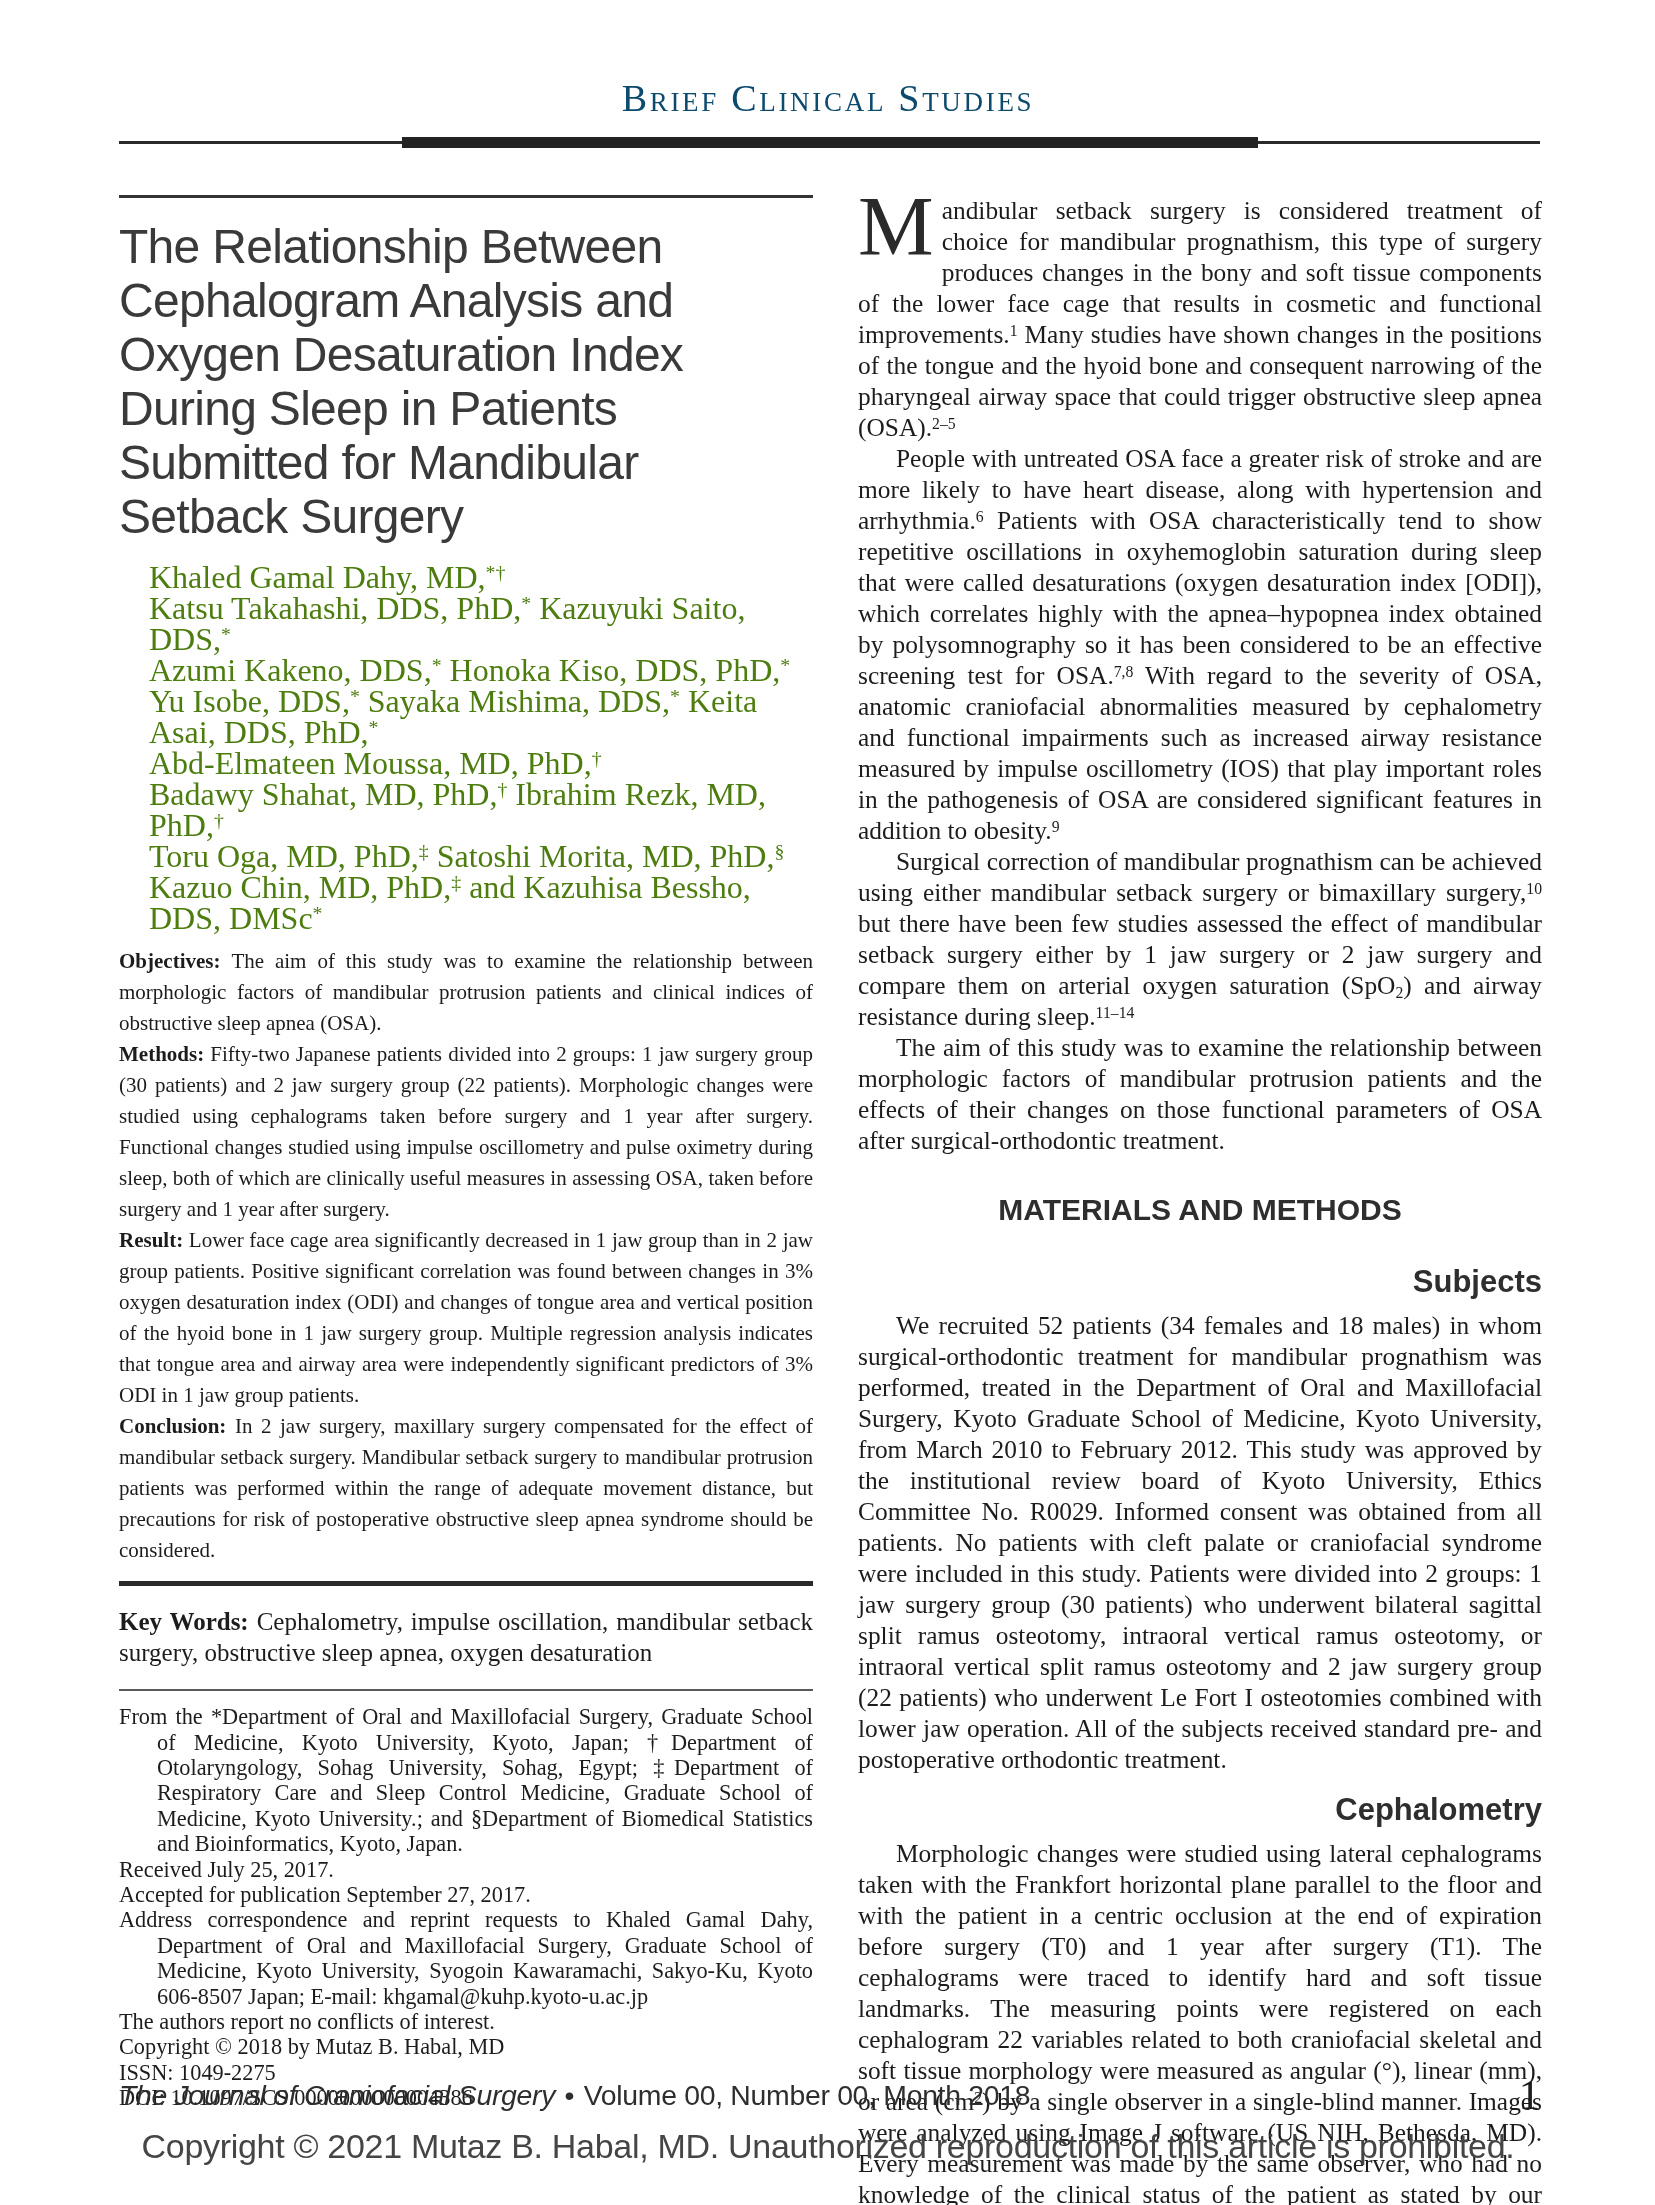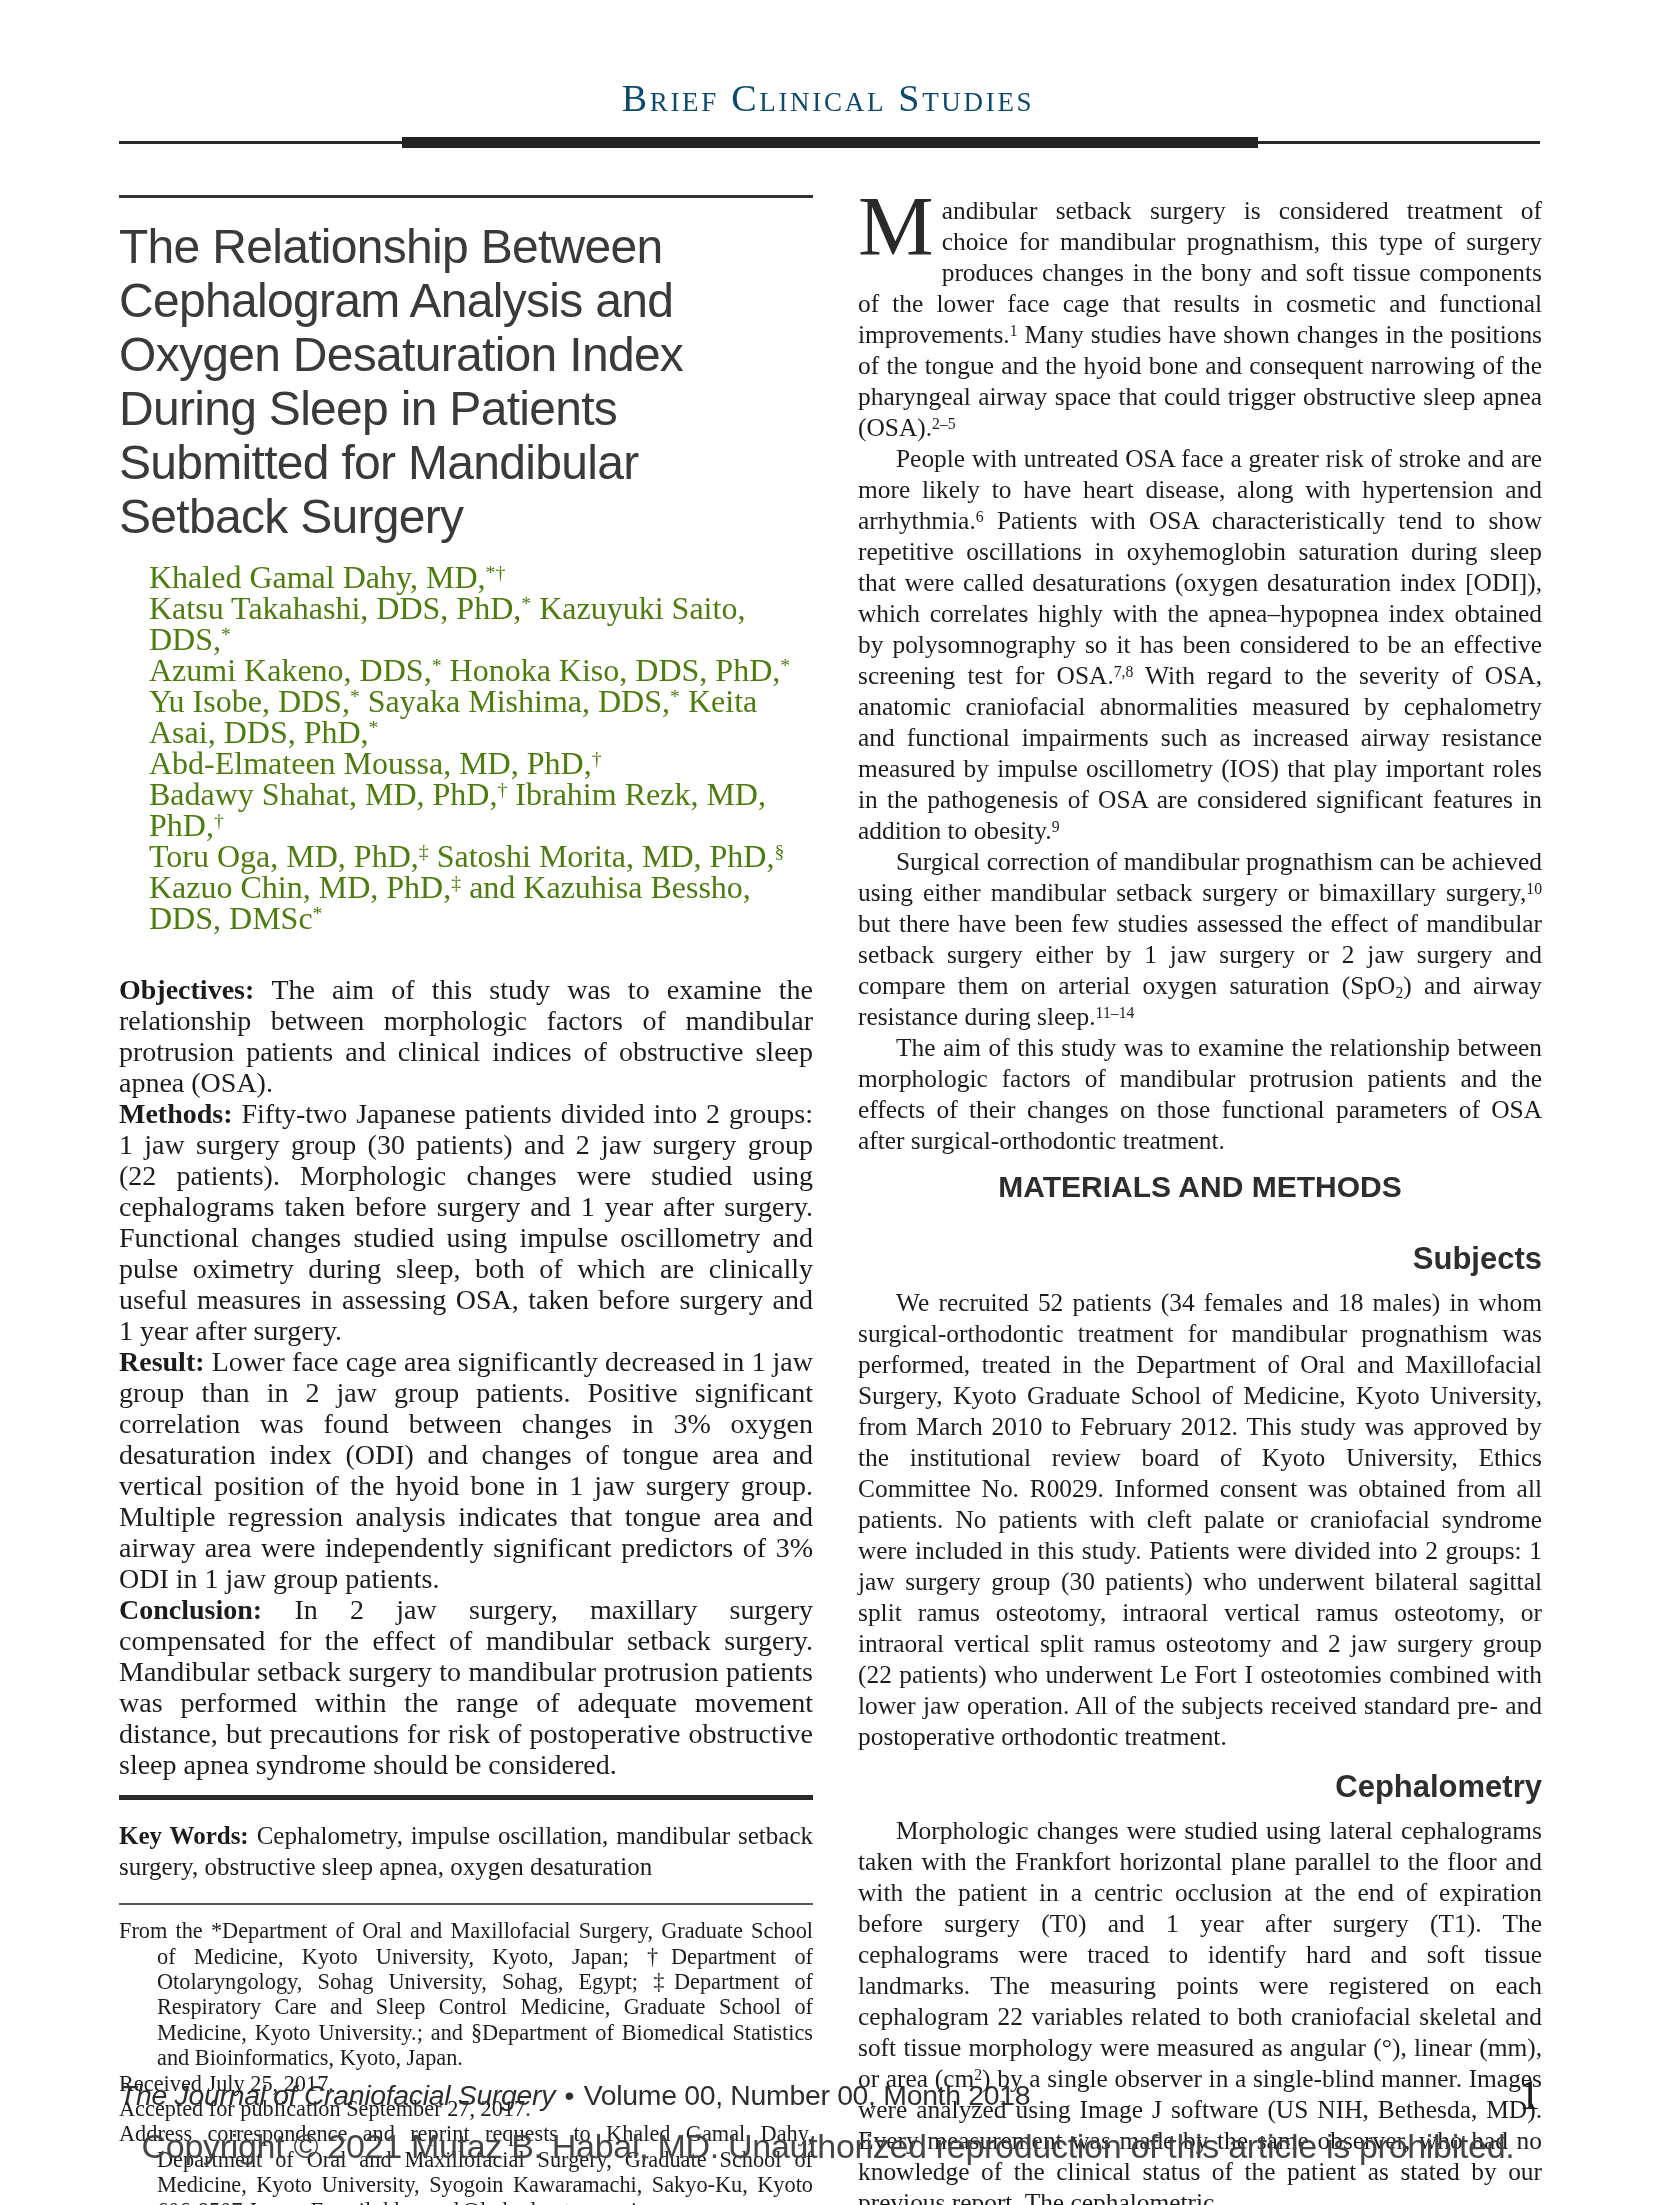--- a/index.html
+++ b/index.html
@@ -30,41 +30,41 @@
   }
 
   .authors {
     margin:17.6px 0 0 30px; font-size:32px; line-height:31px; color:#4d7c0f;
   }
   .authors .author-line { margin:0; }
 
   sup { font-size:62%; line-height:0; vertical-align:baseline; position:relative; top:-0.45em; }
   sub { font-size:62%; line-height:0; vertical-align:baseline; position:relative; top:0.25em; }
 
-  .abstract { margin-top:40px; font-size:28px; line-height:31px; text-align:justify; }
+  .abstract { margin-top:12px; font-size:21px; line-height:31px; text-align:justify; }
   .abstract p { margin:0; }
   .abs-label { font-weight:700; }
 
   .kw-rule { margin-top:15px; height:5.4px; background:#2a2a2a; }
   .keywords { margin-top:20.3px; font-size:25px; line-height:31px; text-align:justify; }
   .keywords p { margin:0; }
 
   .fn-rule { margin-top:20.3px; height:2px; background:#5a5a5a; }
   .footnotes { margin-top:13.5px; font-size:22.3px; line-height:25.4px; text-align:justify; }
   .fn { padding-left:38px; text-indent:-38px; margin:0; }
 
   
   .col-right p.bodyp { margin:0; text-indent:38px; }
   .col-right p.first { text-indent:0; }
   .dropcap {
     float:left; font-size:85px; line-height:61px; padding:1.4px 8.1px 0 0;
     font-family:"Liberation Serif", serif; color:#2a2a2a;
   }
   .section-heading {
-    margin:14px 0 37px 0; font-family:"Liberation Sans", sans-serif; font-weight:700;
+    margin:37px 0 37px 0; font-family:"Liberation Sans", sans-serif; font-weight:700;
     font-size:30px; line-height:34px; letter-spacing:0px; text-align:center; color:#2e2e2e; text-indent:0;
   }
   .subheading {
     margin:17.6px 0 10.8px 0; font-family:"Liberation Sans", sans-serif; font-weight:700;
     font-size:31px; line-height:35px; text-align:right; color:#2e2e2e; text-indent:0;
   }
 
   
   .footer-line {
     position:absolute; left:119px; top:2079px; width:1421px;

